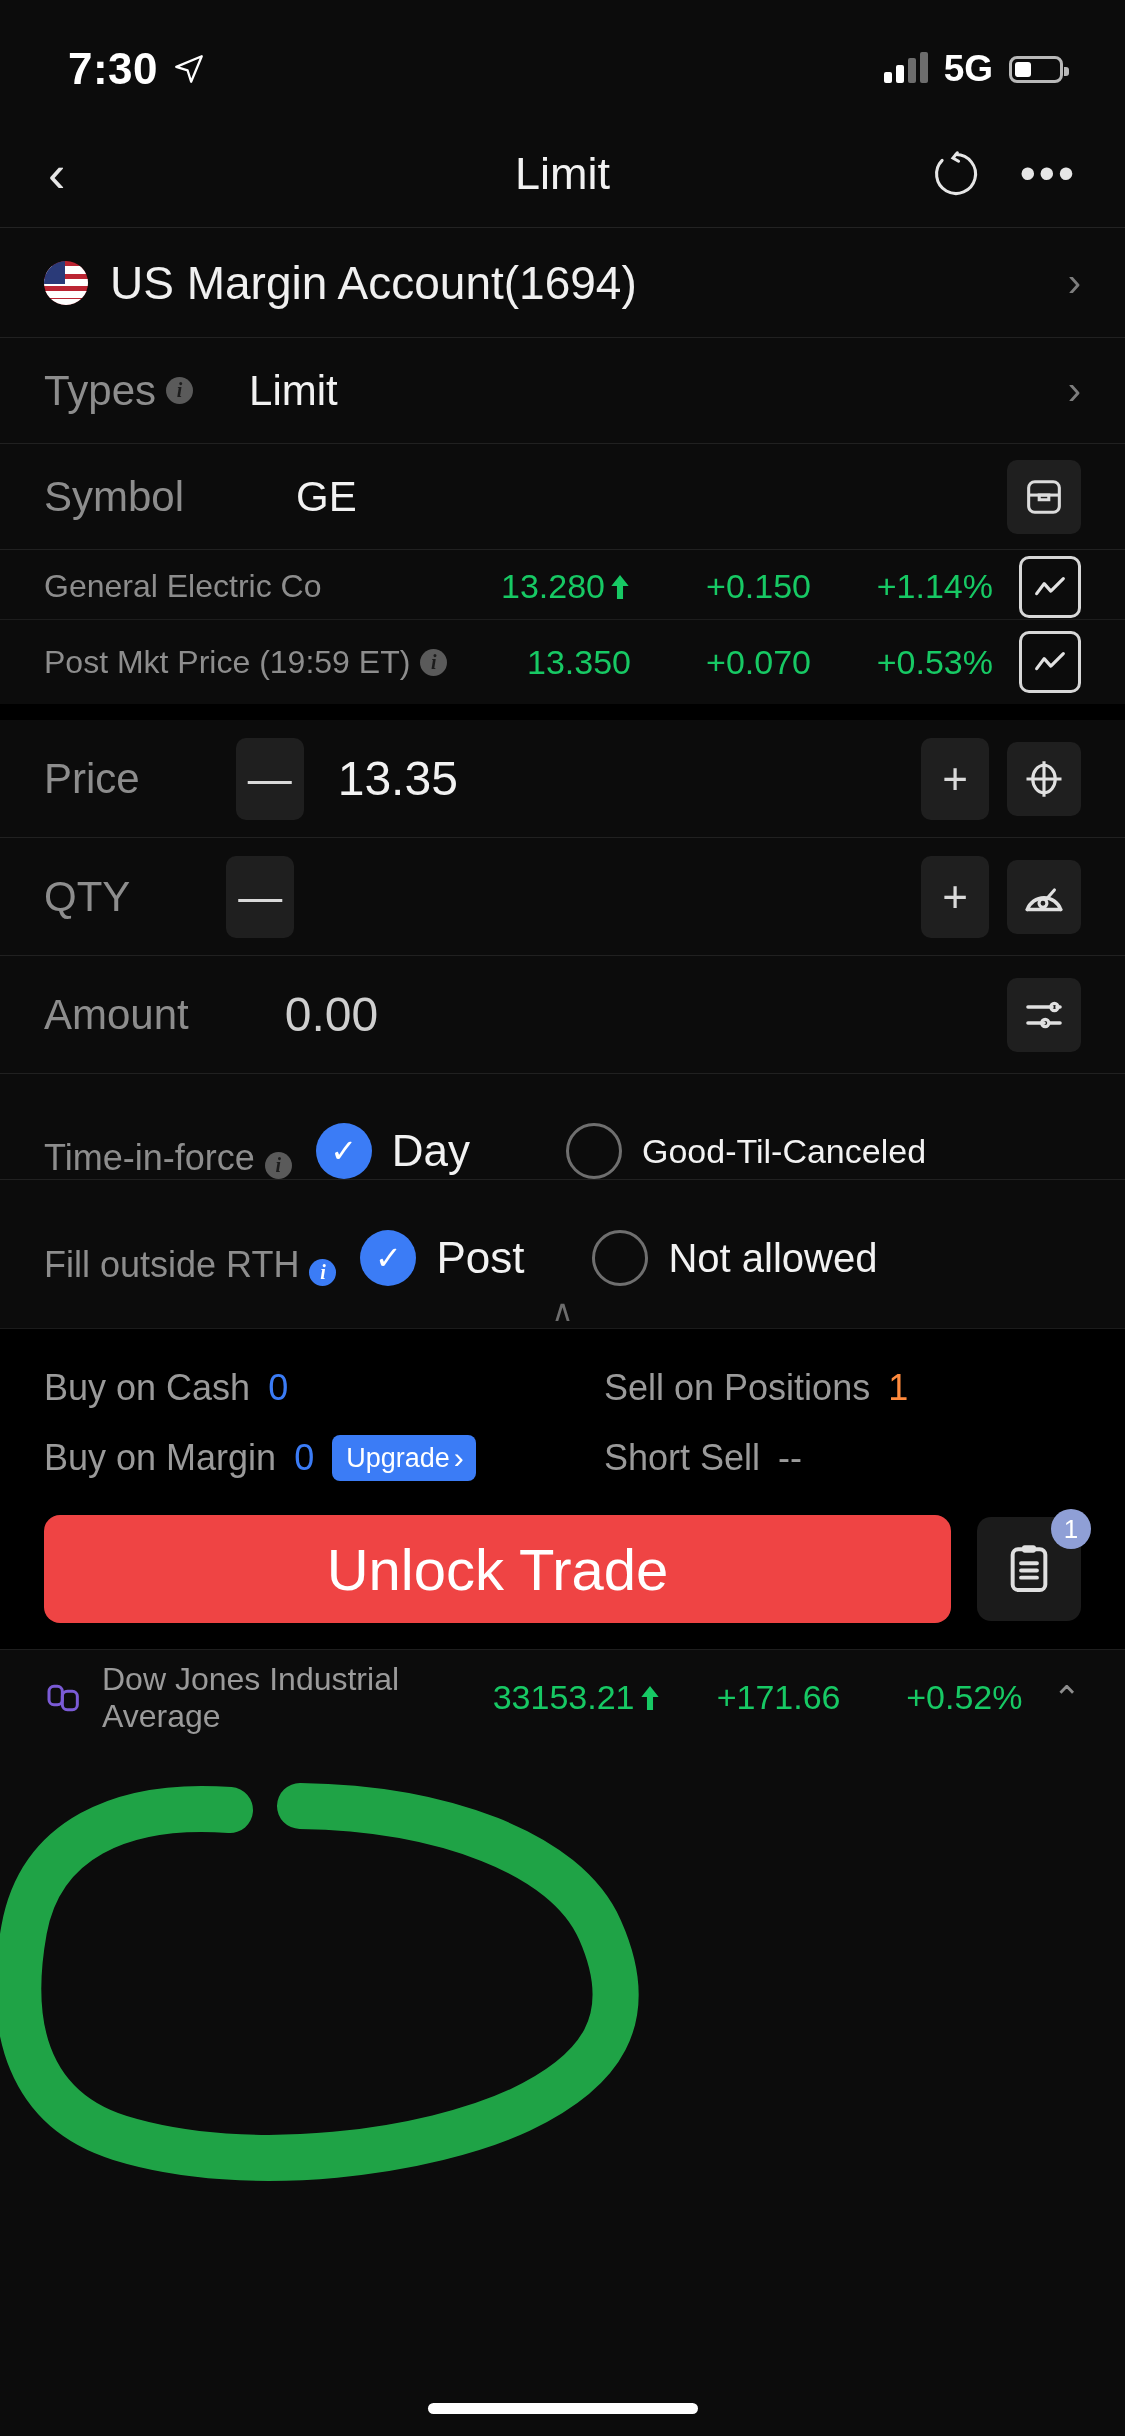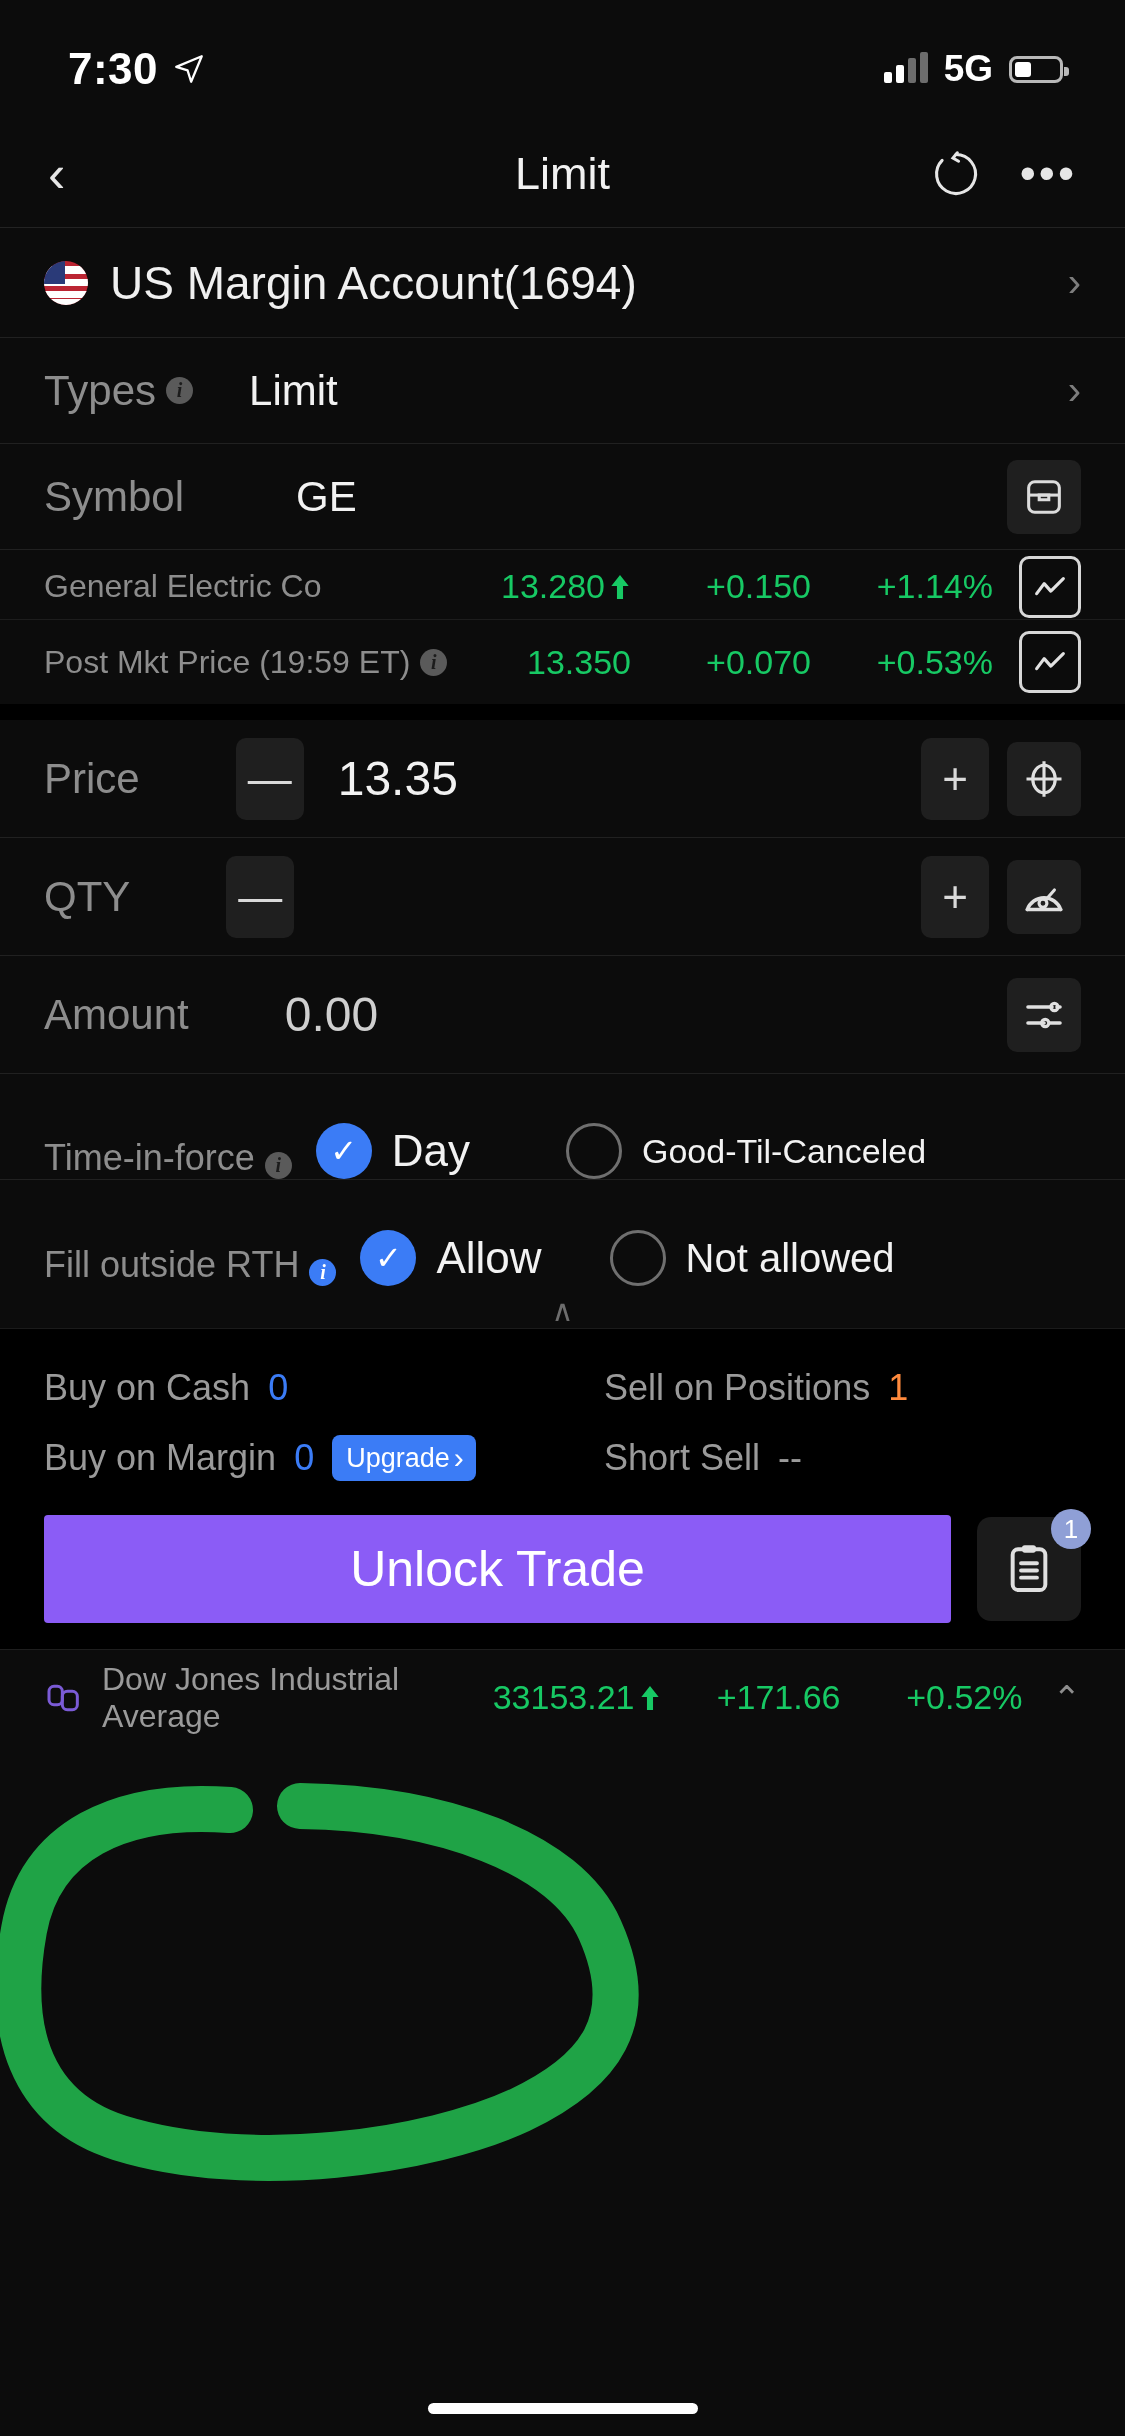--- a/index.html
+++ b/index.html
@@ -143,23 +143,23 @@
     font-size: 27px; max-width: 168px; overflow: hidden; white-space: nowrap;
   }
   .upgrade .u-chev { font-size: 30px; }
 
   
   .action {
     display: flex; align-items: center; gap: 26px; padding: 12px 44px 26px;
     background: #000000;
   }
   .unlock {
-    flex: 1; height: 108px; background: #8b5cf6; border-radius: 4px;
+    flex: 1; height: 108px; background: #ef4444; border-radius: 16px;
     display: flex; align-items: center; justify-content: center;
-    color: #ffffff; font-size: 50px;
+    color: #ffffff; font-size: 58px;
   }
   .orders-btn {
     width: 104px; height: 104px; border-radius: 14px; background: #1b1b1b;
     display: flex; align-items: center; justify-content: center; position: relative; flex:none;
   }
   .badge {
     position: absolute; top: -8px; right: -10px; min-width: 40px; height: 40px;
     border-radius: 20px; background: #8f9fd6; color: #ffffff; font-size: 26px;
     display: flex; align-items: center; justify-content: center; padding: 0 10px;
   }
@@ -357,21 +357,21 @@
       <span class="radio off"></span>
       <span class="opt-label sm">Good-Til-Canceled</span>
     </span>
   </div>
 
   <div class="radio-row" style="border-bottom:none">
     <span class="label" style="font-size:36px">Fill outside RTH</span>
     <span class="info-dot blue">i</span>
     <span class="opt tif-first">
       <span class="radio on">✓</span>
-      <span class="opt-label">Allow</span>
+      <span class="opt-label">Post</span>
     </span>
     <span class="opt rth-second">
       <span class="radio off"></span>
       <span class="opt-label md">Not allowed</span>
     </span>
   </div>
 
   <div class="handle">
     <span>∧</span>
   </div>

